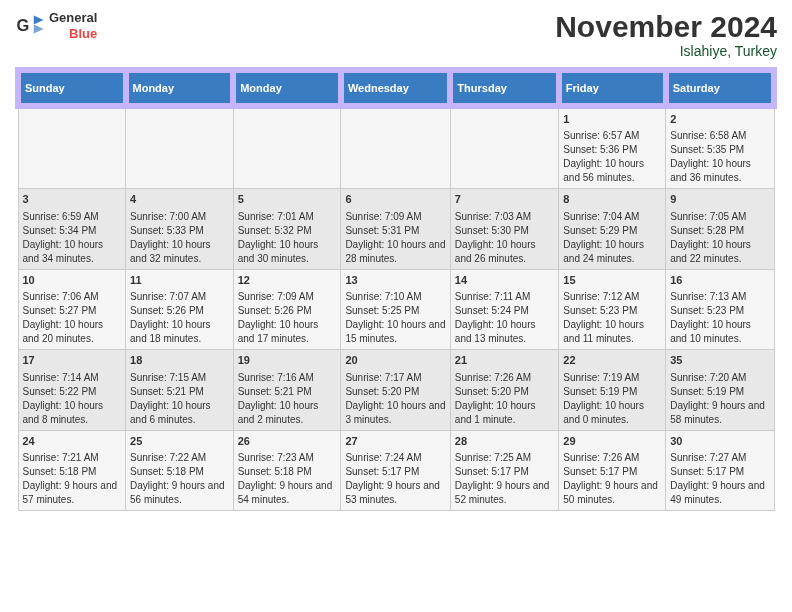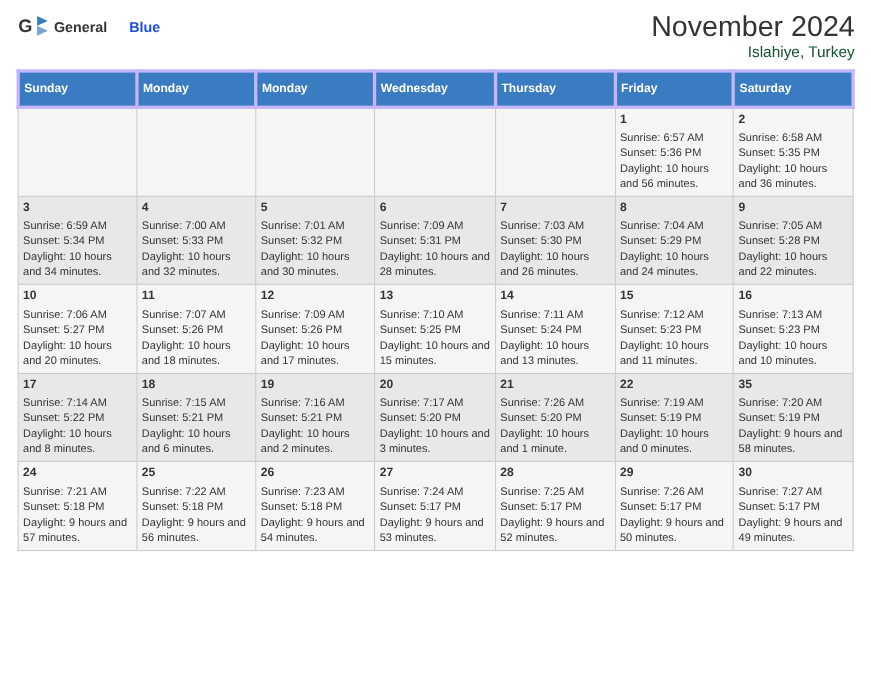--- a/index.html
+++ b/index.html
@@ -16,58 +16,58 @@
       align-items: flex-start;
       margin-bottom: 8px;
     }
     .logo {
       display: flex;
       align-items: center;
       gap: 4px;
     }
     .logo-text {
       display: flex;
-      flex-direction: row;
+      flex-direction: column;
       font-size: 13px;
       font-weight: bold;
       line-height: 1.2;
       color: #333;
     }
     .logo-text span:first-child { color: #333; }
-    .logo-text span:last-child { color: #1d4ed8; padding-left: 20px; }
+    .logo-text span:last-child { color: #ef4444; padding-left: 20px; }
     .logo-icon {
       width: 30px;
       height: 30px;
     }
     .title-area {
       text-align: right;
     }
     .title-area h1 {
-      font-size: 26px;
-      font-weight: normal;
+      font-size: 30px;
+      font-weight: bold;
       color: #333;
       line-height: 1.1;
     }
     .title-area p {
       font-size: 14px;
       color: #14532d;
     }
     table {
       width: 100%;
       border-collapse: collapse;
       font-size: 10.5px;
     }
     thead tr th {
       background-color: #3a7cc1;
       color: #fff;
       padding: 9px 4px;
       text-align: left;
       font-size: 11px;
       font-weight: bold;
-      border: 3px solid #c4b5fd;
+      border: 6px solid #c4b5fd;
     }
     tbody tr td {
       border: 1px solid #ccc;
       vertical-align: top;
       padding: 3px 4px;
       width: 113px;
       min-height: 80px;
       color: #333;
       font-size: 10px;
       line-height: 1.4;

